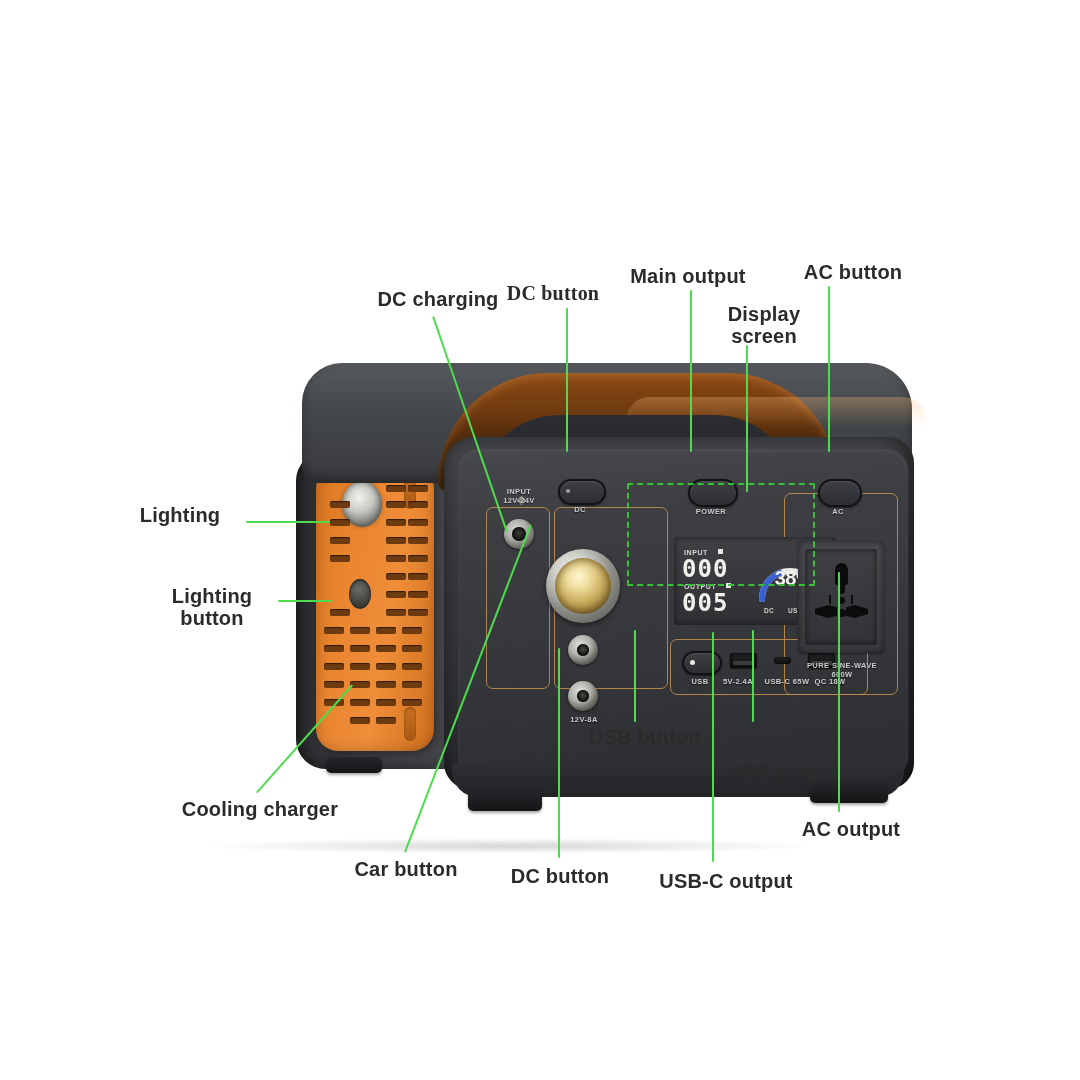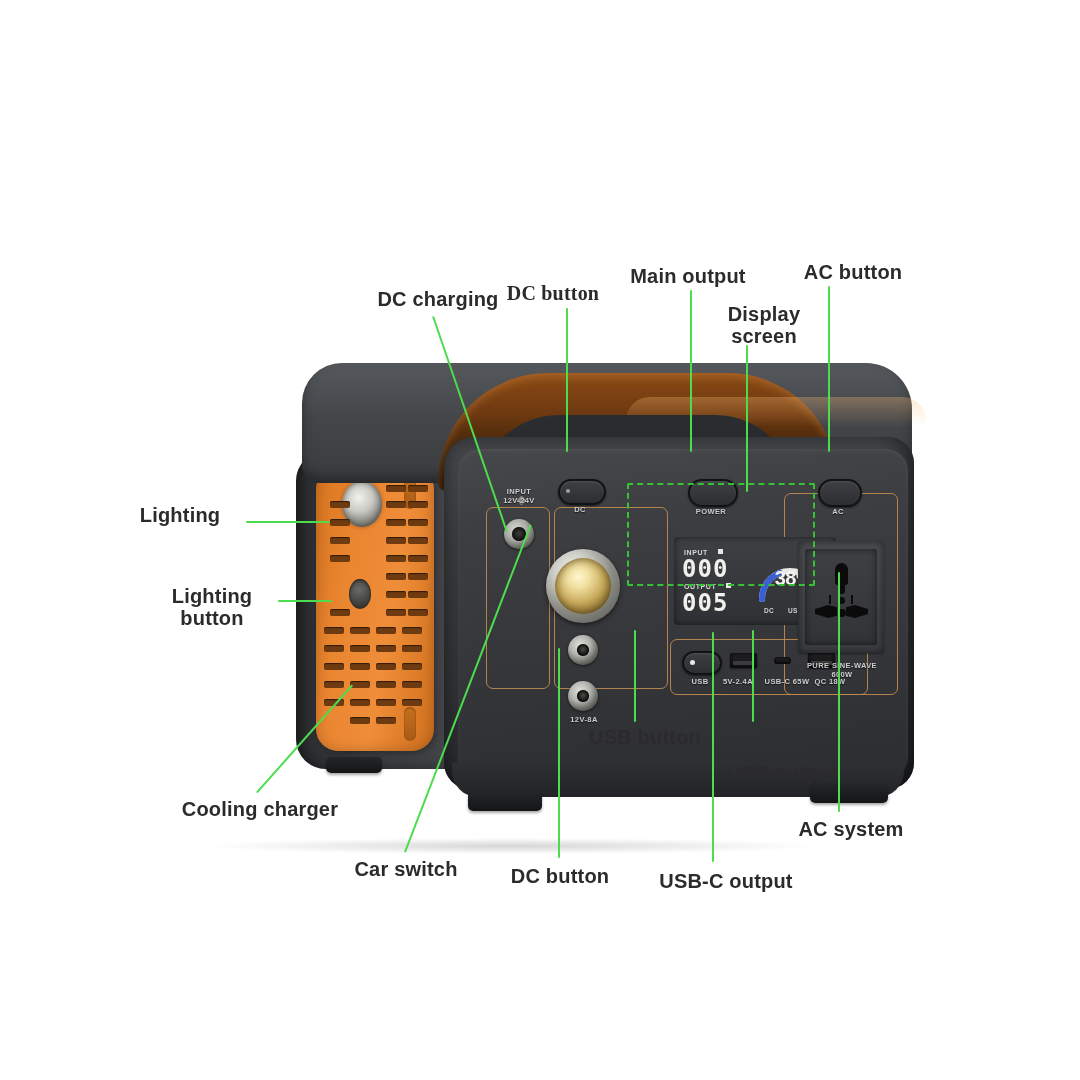--- a/index.html
+++ b/index.html
@@ -457,20 +457,20 @@
   <div class="callout" style="left:612px;top:265px;width:152px;">Main output</div>
   <div class="callout" style="left:712px;top:303px;width:104px;">Display
 screen</div>
   <div class="callout" style="left:790px;top:261px;width:126px;">AC button</div>
 
   <div class="callout" style="left:118px;top:504px;width:124px;">Lighting</div>
   <div class="callout" style="left:152px;top:585px;width:120px;">Lighting
 button</div>
   <div class="callout" style="left:178px;top:798px;width:164px;">Cooling charger</div>
 
-  <div class="callout" style="left:336px;top:858px;width:140px;">Car switch</div>
+  <div class="callout" style="left:336px;top:858px;width:140px;">Car button</div>
   <div class="callout" style="left:498px;top:865px;width:124px;">DC button</div>
   <div class="callout" style="left:578px;top:726px;width:134px;">USB button</div>
   <div class="callout" style="left:716px;top:726px;width:132px;margin-top:36px;">USB output</div>
   <div class="callout" style="left:650px;top:870px;width:152px;">USB-C output</div>
-  <div class="callout" style="left:786px;top:818px;width:130px;">AC system</div>
+  <div class="callout" style="left:786px;top:818px;width:130px;">AC output</div>
 
 </div>
 
 </body></html>

